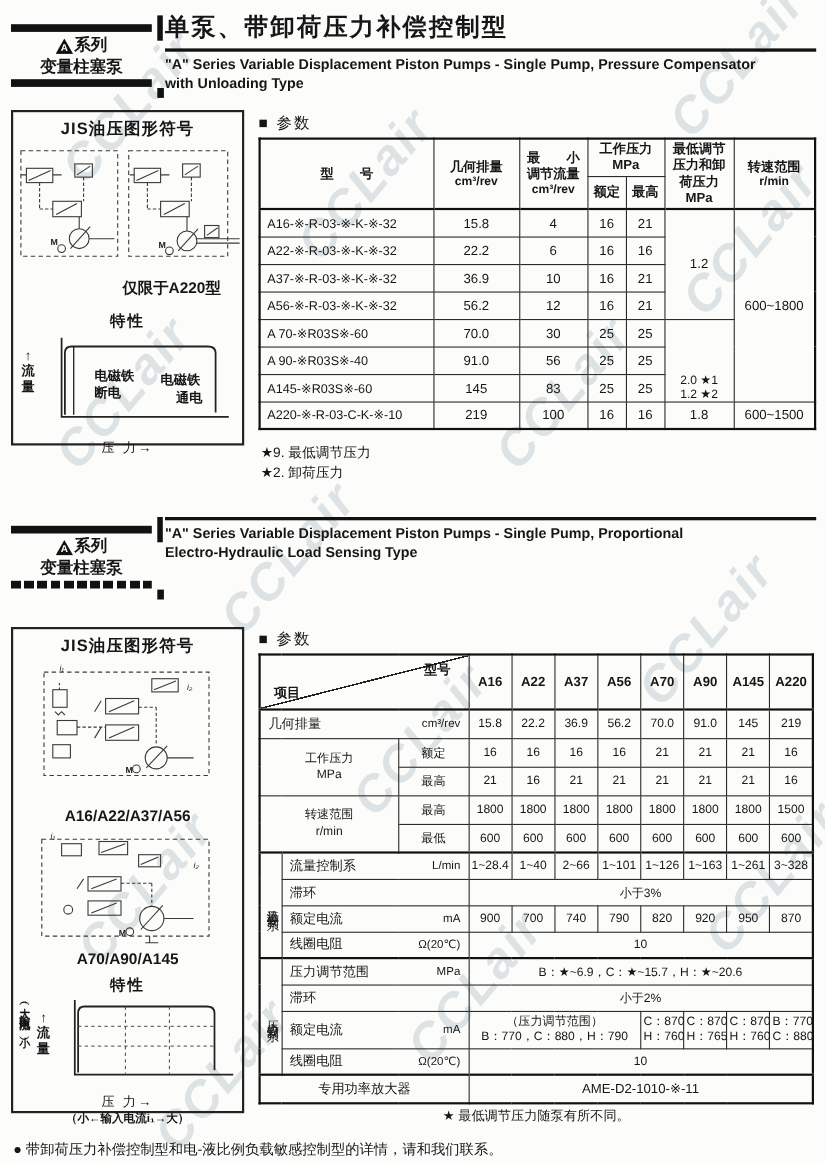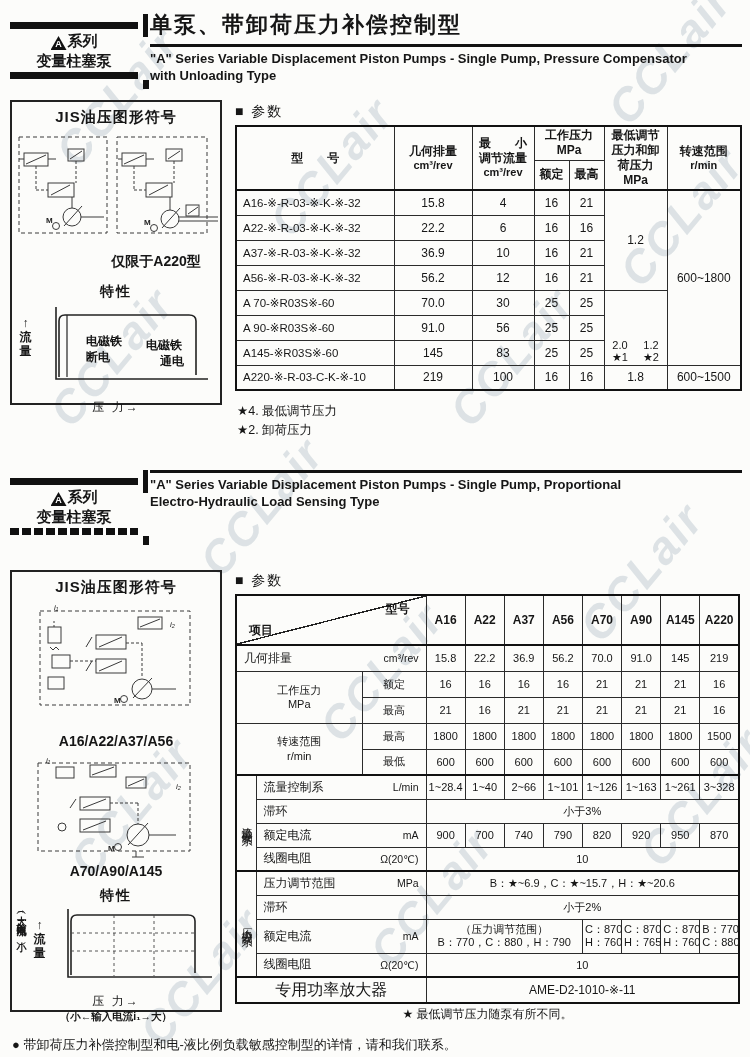--- a/index.html
+++ b/index.html
@@ -35,21 +35,21 @@
   
   .params-heading { position:absolute; z-index:1; font-size:14px; font-weight:normal; letter-spacing:2px; }
 
   
   table.ptable { position:absolute; z-index:1; border-collapse:collapse; table-layout:fixed; background:transparent; border:2px solid #111; }
   .ptable th,.ptable td { border:1px solid #2b2b2b; text-align:center; vertical-align:middle; padding:1px 2px; font-size:12px; font-weight:normal; }
   .t1 thead th { line-height:1.25; font-weight:bold; }
   .t1 tbody tr:first-child td { border-top:2px solid #111; }
   .t1 td.model { text-align:left; padding-left:6px; font-size:11.5px; white-space:nowrap; }
   .unit { font-size:11px; }
-  .low2 { display:flex; flex-direction:row; justify-content:center; height:100%; font-size:11px;margin-top:48px; }
+  .low2 { display:flex; flex-direction:column; justify-content:center; height:100%; font-size:11px;margin-top:48px; }
 
   .t2 td { font-size:11px; }
   .t2 .mh { font-weight:bold; font-size:12px; }
   .lblflex { display:flex; justify-content:space-between; align-items:center; padding:0 5px; }
   .lblflex .l { font-size:12px; white-space:nowrap; }
   .lblflex .u { font-size:10.5px; white-space:nowrap; }
   .glabel { font-size:12px; line-height:1.3; }
   .vstripcell { padding:0; }
   .vstrip { writing-mode:vertical-rl; text-orientation:upright; font-size:11px; letter-spacing:2px; margin:0 auto; }
   .sm { font-size:10px; }
@@ -246,21 +246,21 @@
       <td>25</td>
       <td>25</td>
       <td rowspan="3" style="padding:0">
         <div class="low2">
             <span>2.0 ★1</span>
             <span>1.2 ★2</span>
           </div>
       </td>
     </tr>
     <tr style="height:25px">
-      <td class="model">A 90-※R03S※-60</td>
+      <td class="model">A 90-※R03S※-40</td>
       <td>91.0</td>
       <td>56</td>
       <td>25</td>
       <td>25</td>
     </tr>
     <tr style="height:25px">
       <td class="model">A145-※R03S※-60</td>
       <td>145</td>
       <td>83</td>
       <td>25</td>
@@ -272,21 +272,21 @@
       <td>100</td>
       <td>16</td>
       <td>16</td>
       <td>1.8</td>
       <td>600~1500</td>
     </tr>
   </tbody>
 </table>
 
 <div class="notes" style="left:237px;top:402px">
-  <div>★4. 最低调节压力</div>
+  <div>★9. 最低调节压力</div>
   <div>★2. 卸荷压力</div>
 </div>
 
 <div class="tick" style="left:143px;top:470px;width:5px;height:23px"></div>
 <div class="tick" style="left:143px;top:536px;width:6px;height:9px"></div>
 <div class="title-block" style="top:466px">
   <div class="title-rule"></div>
   <div class="title-en">"A" Series Variable Displacement Piston Pumps - Single Pump, Proportional</div>
   <div class="title-en">Electro-Hydraulic Load Sensing Type</div>
 </div>
@@ -580,21 +580,21 @@
     <tr style="height:24px">
       <td colspan="2">
           <div class="lblflex">
             <span class="l">线圈电阻</span>
             <span class="u">Ω(20℃)</span>
           </div>
         </td>
       <td colspan="8">10</td>
     </tr>
     <tr class="thick-top" style="height:26px">
-      <td colspan="3"><span style="font-size:16px">专用功率放大器</span></td>
+      <td colspan="3"><span style="font-size:12px">专用功率放大器</span></td>
       <td colspan="8" style="font-size:12px">AME-D2-1010-※-11</td>
     </tr>
   </tbody>
 </table>
 
 <div class="tnote" style="left:235px;top:1006px;width:505px">★ 最低调节压力随泵有所不同。</div>
 
 <div class="footer" style="left:12px;top:1036px">
   <span>●</span>
   <span>带卸荷压力补偿控制型和电-液比例负载敏感控制型的详情，请和我们联系。</span>

